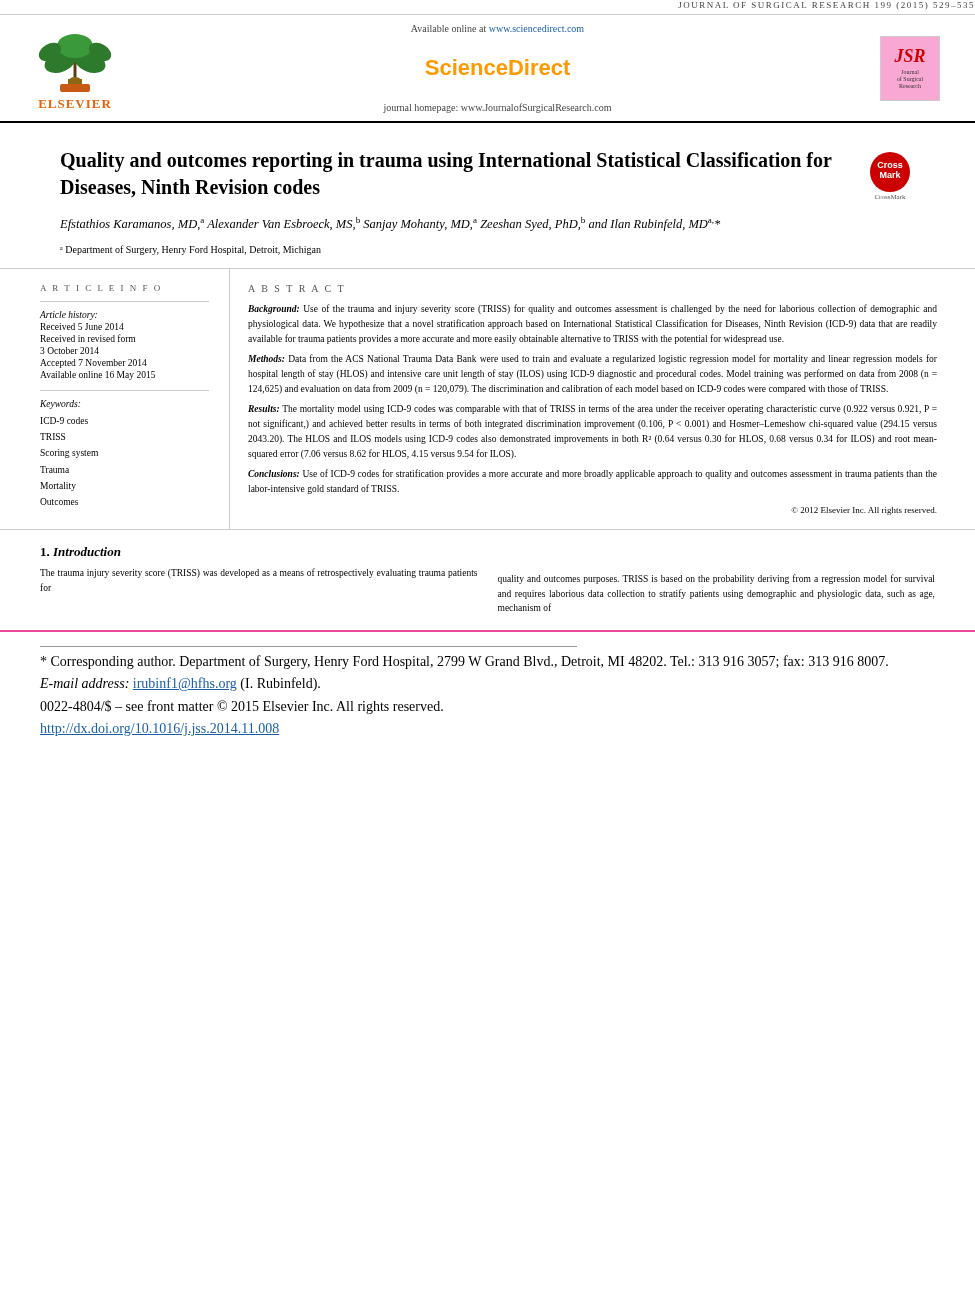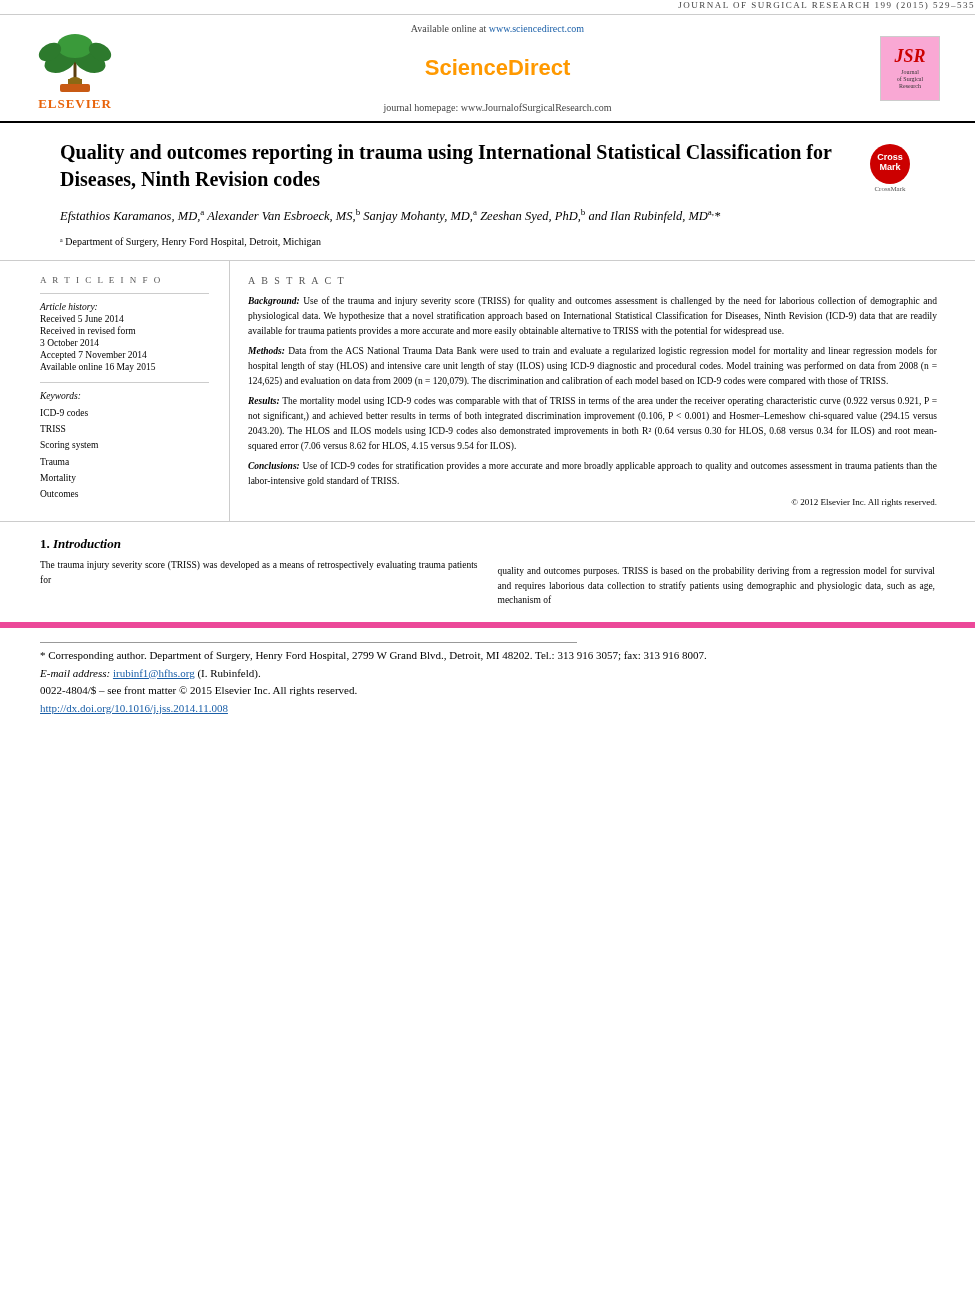--- a/index.html
+++ b/index.html
@@ -105,21 +105,21 @@
     }
     .jsr-subtitle {
       font-size: 6px;
       text-align: center;
       color: #333;
       line-height: 1.2;
     }
 
     
     .title-section {
-      padding: 16px 60px 10px;
+      padding: 24px 60px 10px;
       border-bottom: 1px solid #ccc;
       display: flex;
       align-items: flex-start;
       gap: 10px;
     }
     .title-text-area {
       flex: 1;
     }
     .article-title {
       font-size: 20px;
@@ -267,22 +267,22 @@
     .body-text {
       font-size: 9.5px;
       line-height: 1.55;
       text-align: justify;
       color: #000;
     }
 
     
     .footer {
       padding: 10px 40px;
-      border-top: 6px solid #ec4899;
-      font-size: 11px;
+      border-top: 2px solid #ec4899;
+      font-size: 14px;
       color: #000;
     }
     .footer-line {
       line-height: 1.6;
     }
     .footer-email {
       color: #1a5fa8;
     }
     .footer-link {
       color: #1a5fa8;

